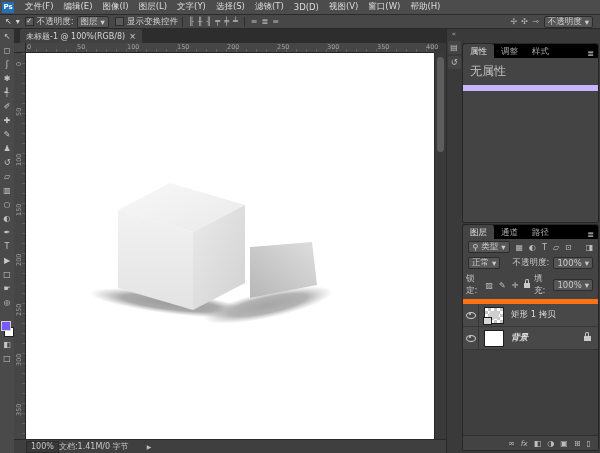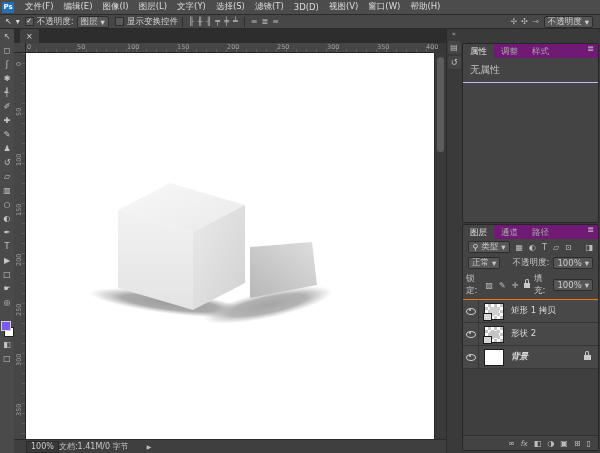--- a/index.html
+++ b/index.html
@@ -62,33 +62,33 @@
 
   
   #panelstrip{left:446px;top:29px;width:15px;height:424px;background:#3a3a3a;border-left:1px solid #2b2b2b;box-sizing:border-box}
   .strip-btn{width:13px;height:13px;margin:2px auto;display:flex;align-items:center;justify-content:center;
              font-size:8px;color:#c2c2c2;background:#454545;border-radius:2px}
   #strip-expand{font-size:7px;color:#aaa;text-align:center;height:10px;line-height:10px}
 
   
   #panels{left:461px;top:29px;width:139px;height:424px;background:#3a3a3a}
   .group{position:absolute;left:1px;right:1px;background:#444;border:1px solid #262626;border-radius:2px}
-  .ptabs{height:14px;background:#701a75;display:flex;align-items:flex-start;border-radius:2px 2px 0 0}
+  .ptabs{height:14px;background:#000000;display:flex;align-items:flex-end;border-radius:2px 2px 0 0}
   .ptab{font-size:8.5px;color:#a9a9a9;padding:0 7px;height:14px;line-height:14px}
   .ptab.active{background:#444;color:#e2e2e2;border-radius:2px 2px 0 0}
   .pmenu{margin-left:auto;margin-right:4px;font-size:8px;color:#bdbdbd}
 
   #prop-group{top:14px;height:178px}
-  #prop-empty{font-size:10px;color:#c3c3c3;padding:5px 7px;border-bottom:1px solid #c4b5fd}
+  #prop-empty{font-size:12px;color:#c3c3c3;padding:5px 7px;border-bottom:6px solid #c4b5fd}
 
   #layers-group{top:195px;bottom:2px;display:flex;flex-direction:column}
   .lrow{display:flex;align-items:center;font-size:8.5px;color:#c9c9c9;padding:2px 3px;gap:2px}
   .lrow .dropdown{margin:0 2px}
   .ficon{font-size:8px;color:#bdbdbd;padding:0 2px}
-  #layerlist{border-top:1px solid #f97316}
+  #layerlist{border-top:5px solid #f97316}
   .layer-row{height:22px;display:flex;align-items:center;border-bottom:1px solid #363636;background:#484848}
   .eye-cell{width:15px;height:22px;border-right:1px solid #363636;display:flex;align-items:center;justify-content:center}
   .eye{width:8px;height:5px;border:1px solid #cdcdcd;border-radius:50%;position:relative}
   .eye::after{content:'';position:absolute;left:2px;top:0.5px;width:2px;height:2px;border-radius:50%;background:#cdcdcd}
   .thumb{width:18px;height:15px;margin:0 5px;border:1px solid #1d1d1d;position:relative;box-sizing:content-box}
   .checker{background:repeating-conic-gradient(#c6c6c6 0% 25%,#ffffff 0% 50%) 0 0/6px 6px}
   .thumb-shape{position:absolute;left:4px;top:3px;width:10px;height:8px;background:#cfcfcf;transform:skewX(-10deg)}
   .thumb-shape.alt{left:5px;top:4px;width:9px;height:7px;transform:skewX(14deg) rotate(-6deg);background:#c4c4c4}
   .vbadge{position:absolute;left:-2px;bottom:-2px;width:7px;height:6px;background:#d8d8d8;border:1px solid #1d1d1d}
   .layer-name{font-size:8.5px;color:#dadada;margin-left:2px;white-space:nowrap}
@@ -180,20 +180,21 @@
       <div id="bg-swatch"></div>
       <div id="fg-swatch"></div>
     </div>
     <div class="tool">◧</div>
     <div class="tool">□</div>
   </div>
 
   <div id="docarea" class="abs">
     <div id="tabbar">
       <div id="doctab">
+        <span>未标题-1 @ 100%(RGB/8)</span>
         <span>×</span>
       </div>
     </div>
     <div id="ruler-corner"></div>
     <div id="hruler">
       <span class="hnum" style="left:0">0</span>
       <span class="hnum" style="left:50px">50</span>
       <span class="hnum" style="left:100px">100</span>
       <span class="hnum" style="left:150px">150</span>
       <span class="hnum" style="left:200px">200</span>
@@ -336,30 +337,20 @@
           <div class="thumb checker">
               <div class="thumb-shape"></div>
               <div class="vbadge"></div>
             </div>
           <span class="layer-name">矩形 1 拷贝</span>
         </div>
         <div class="layer-row">
           <div class="eye-cell">
               <span class="eye"></span>
             </div>
-          <div class="thumb checker">
-              <div class="thumb-shape alt"></div>
-              <div class="vbadge"></div>
-            </div>
-          <span class="layer-name">形状 2</span>
-        </div>
-        <div class="layer-row">
-          <div class="eye-cell">
-              <span class="eye"></span>
-            </div>
           <div class="thumb" style="background:#fff"></div>
           <span class="layer-name bg">背景</span>
           <span class="mini-lock"></span>
         </div>
       </div>
 
       <div id="layers-filler"></div>
 
       <div id="layers-bottombar">
         <span class="bicon">∞</span>

